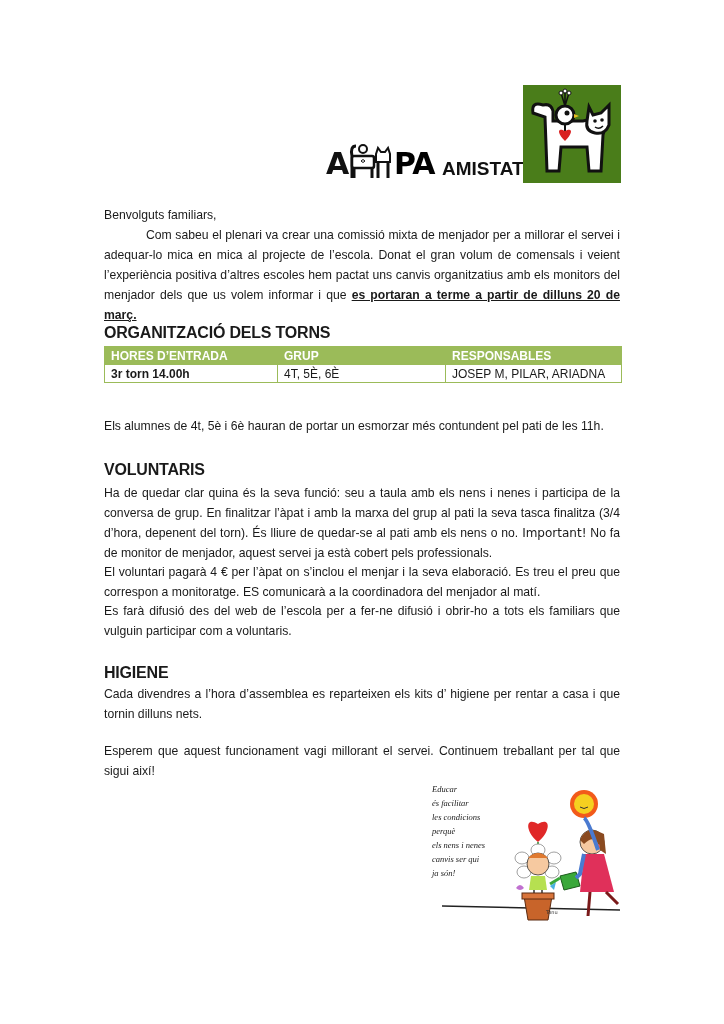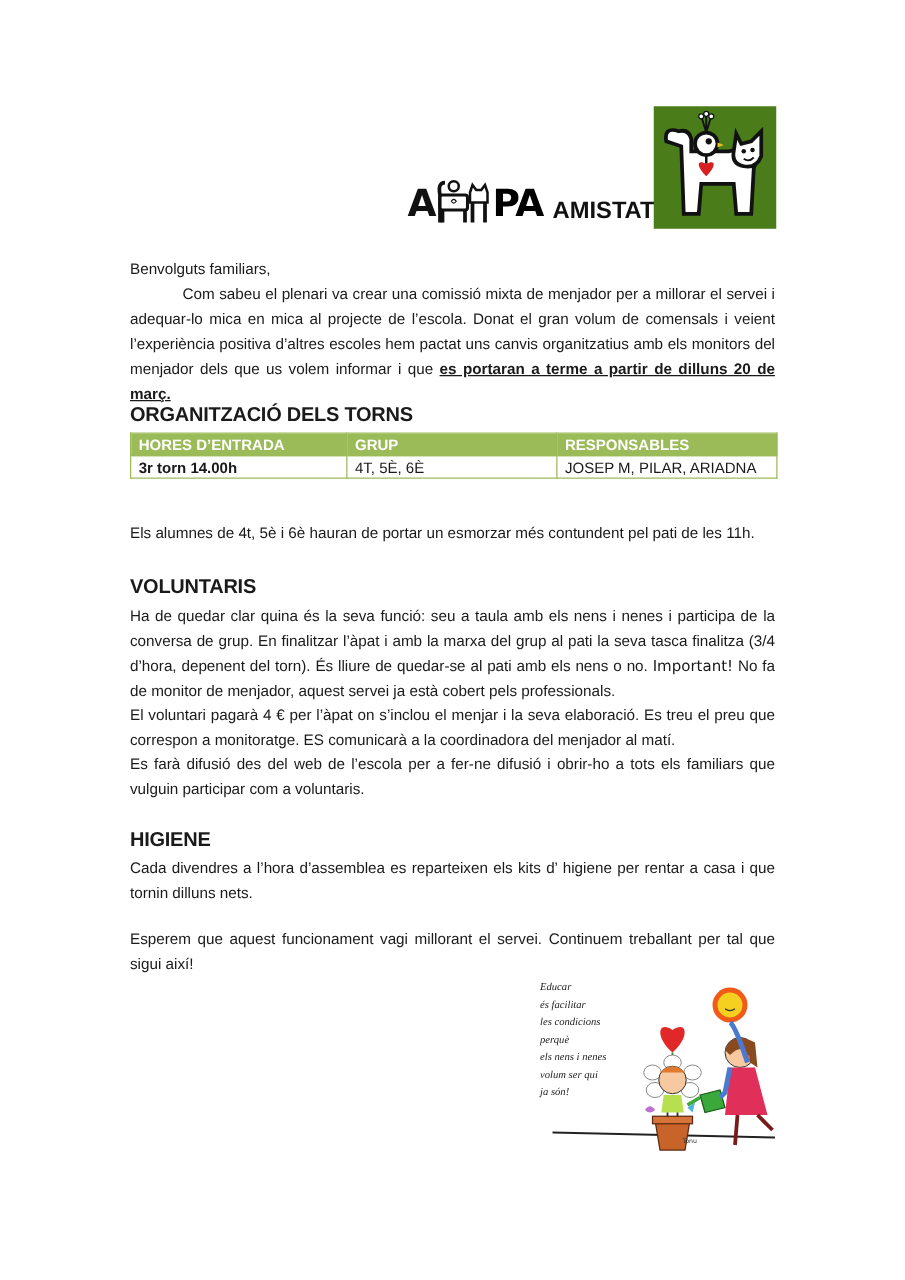--- a/index.html
+++ b/index.html
@@ -92,21 +92,21 @@
 
 <div class="para text" style="top:741px;">Esperem que aquest funcionament vagi millorant el servei. Continuem treballant per tal que sigui així!</div>
 
 <div class="abs" style="left:420px; top:780px; width:210px; height:150px;">
   <div class="abs" style="left:12px; top:2px; width:82px; font-family:Liberation Serif, serif; font-style:italic; font-size:8.5px; line-height:14px; color:#222; text-align:left;">
     <div>Educar</div>
     <div>és facilitar</div>
     <div>les condicions</div>
     <div>perquè</div>
     <div>els nens i nenes</div>
-    <div>volum ser qui</div>
+    <div>canvis ser qui</div>
     <div>ja són!</div>
   </div>
   <svg class="abs" style="left:0; top:0;" width="210" height="150" viewBox="0 0 210 150">
 
     <path d="M22 126 L200 130" stroke="#222" stroke-width="1.5"></path>
 
     <circle cx="164" cy="24" r="14" fill="#f25a1a"></circle>
     <circle cx="164" cy="24" r="10" fill="#f5d020"></circle>
     <path d="M160 27 q4 3 8 0" stroke="#333" stroke-width="1" fill="none"></path>
 

